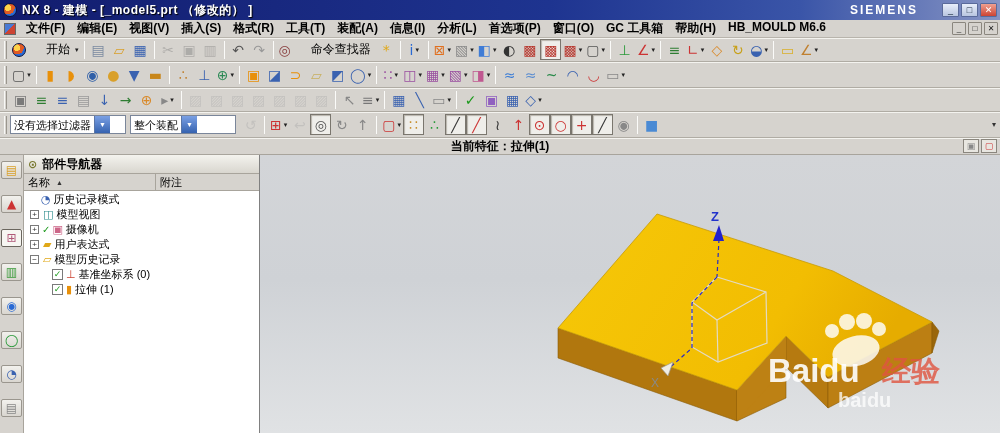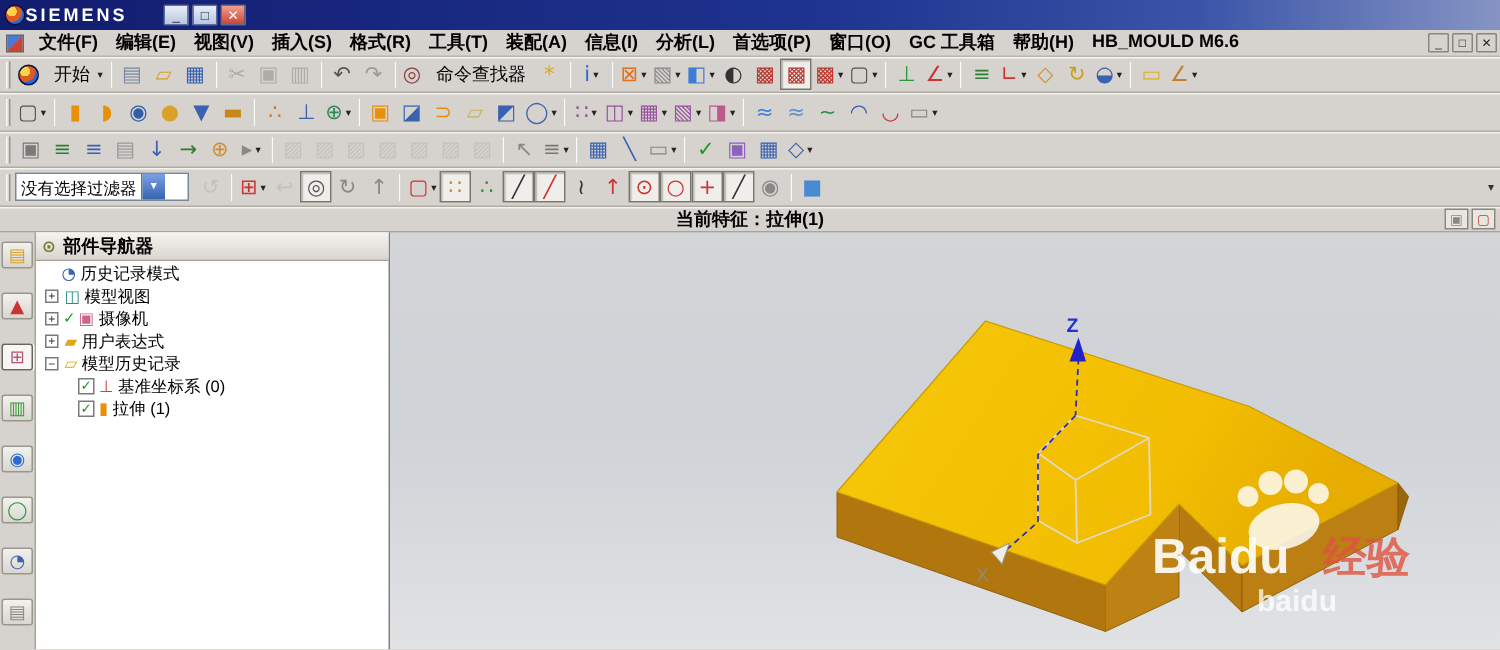--- a/index.html
+++ b/index.html
@@ -33,21 +33,21 @@
   .toolbar { display:flex; align-items:center; background:#d6d3ce; border-bottom:1px solid #b0aca4;
     box-shadow:inset 0 1px 0 #f4f3ef; padding:0 3px; position:relative; }
   #tb1{height:24px} #tb2{height:26px} #tb3{height:24px} #tb4{height:26px}
   .grip { width:3px; height:18px; margin:0 3px 0 1px; border-left:1px solid #f8f8f6; border-right:1px solid #9a968e; }
   .sep { width:1px; height:18px; background:#9a968e; border-right:1px solid #fbfbf9; margin:0 3px; }
   .tbtn { height:21px; min-width:21px; display:flex; align-items:center; justify-content:center;
     border:1px solid transparent; cursor:default; padding:0 1px; }
   .tbtn.pressed { border-color:#7a766e; background:#efeeea; box-shadow:inset 1px 1px 1px #b8b4ac; }
   .tbtn.gray { opacity:.42; }
   .icn { font-size:14px; line-height:1; font-family:"DejaVu Sans",sans-serif; }
-  .tlabel { font-size:12px; margin:0 3px 0 10px; white-space:nowrap; }
+  .tlabel { font-size:12px; margin:0 3px 0 20px; white-space:nowrap; }
   .caret { font-size:7px; color:#222; margin-left:2px; }
   .overflow-caret { position:absolute; right:4px; top:8px; font-size:8px; color:#333; }
 
   
   .dd { display:flex; height:19px; background:#fff; border:1px solid #7a869a; margin-right:4px; }
   .dd .val { font-size:11px; padding:2px 3px 0 3px; white-space:nowrap; overflow:hidden; }
   .dd .ddbtn { width:16px; background:linear-gradient(#7aa0e4,#3663b0); color:#fff; font-size:7px;
     display:flex; align-items:center; justify-content:center; border-left:1px solid #5a76a8; }
   #dd-filter{width:116px} #dd-scope{width:106px}
 
@@ -91,20 +91,21 @@
 
   
   #viewport { flex:1; position:relative; }
   #viewport svg { display:block; width:100%; height:100%; }
 </style>
 </head>
 <body>
 
 <div id="titlebar">
   <span class="nxlogo"></span>
+  <span id="title-text">NX 8 - 建模 - [_model5.prt （修改的） ]</span>
   <span id="brand">SIEMENS</span>
   <span class="winbtn">_</span>
   <span class="winbtn">□</span>
   <span class="winbtn close">✕</span>
 </div>
 
 <div id="menubar">
   <span class="mdoc"></span>
   <span id="menu-items" style="display:flex">
       <span class="menu-item">文件(F)</span>
@@ -427,20 +428,24 @@
         <span class="caret">▾</span>
       </span>
     </span>
 </div>
 <div id="tb4" class="toolbar">
   <span class="grip"></span>
   <span id="dd-filter" class="dd">
     <span class="val">没有选择过滤器</span>
     <span class="ddbtn">▼</span>
   </span>
+  <span id="dd-scope" class="dd">
+    <span class="val">整个装配</span>
+    <span class="ddbtn">▼</span>
+  </span>
   <span style="display:flex;align-items:center">
       <span class="tbtn gray">
         <span class="icn" style="color: rgb(170, 170, 170);">↺</span>
       </span>
       <span class="sep"></span>
       <span class="tbtn">
         <span class="icn" style="color: rgb(204, 51, 51);">⊞</span>
         <span class="caret">▾</span>
       </span>
       <span class="tbtn gray">
@@ -535,20 +540,27 @@
       </span>
       <span class="rtab">
         <span class="icn" style="color: rgb(136, 136, 136);">▤</span>
       </span>
     </div>
 
   <div id="navigator">
     <div id="nav-header">
       <span id="nav-pin">⊙</span>
       <span>部件导航器</span>
+    </div>
+    <div id="nav-cols">
+      <span id="col-name">
+        <span>名称</span>
+        <span class="sort">▲</span>
+      </span>
+      <span id="col-note">附注</span>
     </div>
     <div id="tree">
         <div class="trow">
           <span style="width: 16px; flex: 0 0 auto;"></span>
           <span class="ticn" style="color: rgb(58, 98, 176);">◔</span>
           <span class="tlbl">历史记录模式</span>
         </div>
         <div class="trow">
           <span style="width: 4px; flex: 0 0 auto;"></span>
           <span class="expbox">+</span>

